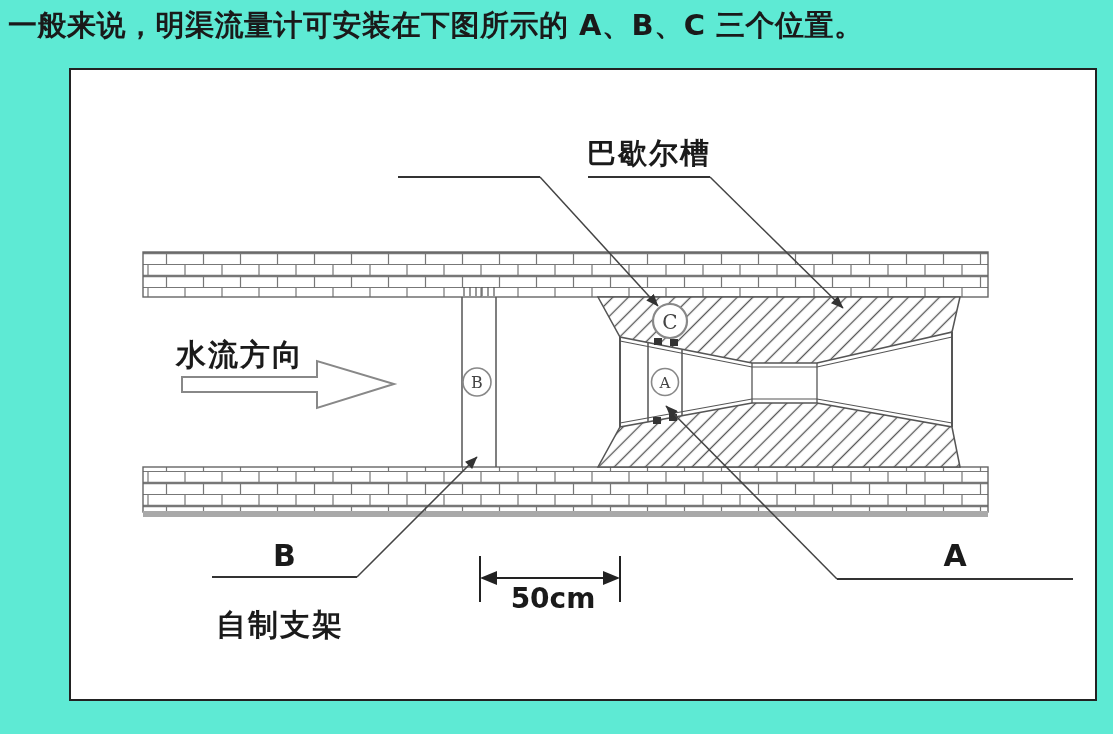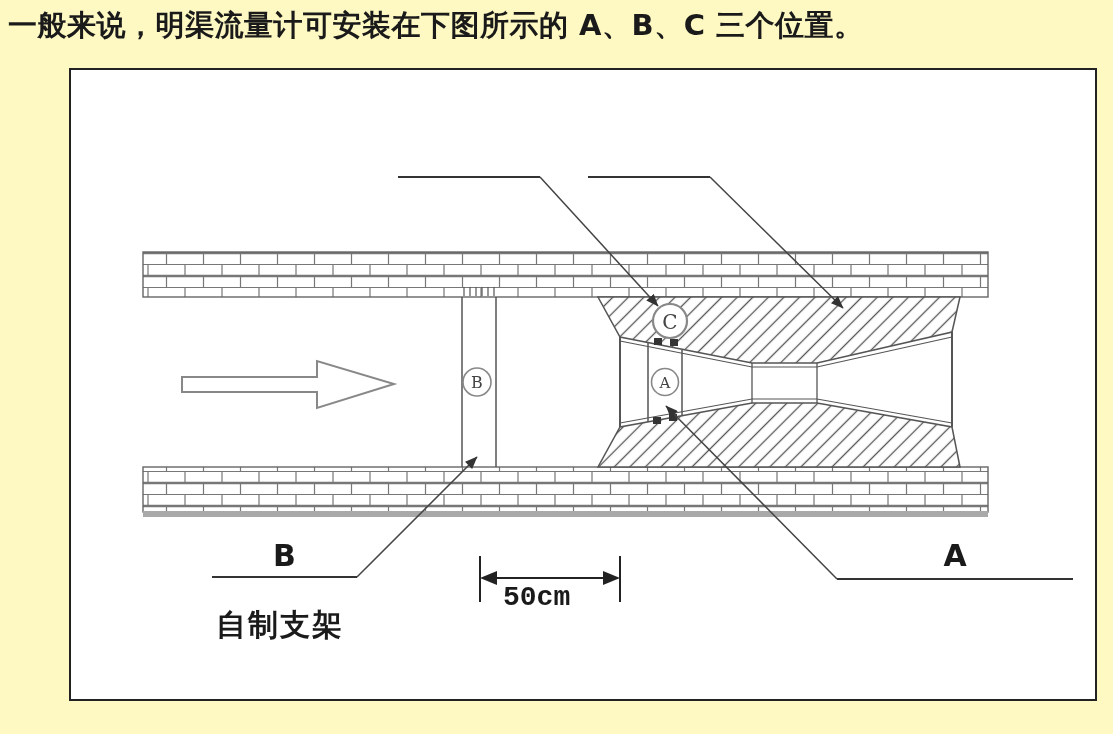--- a/index.html
+++ b/index.html
@@ -1,36 +1,36 @@
 <!DOCTYPE html>
 <html><head>
 <meta charset="utf-8">
 <style>
   html,body{margin:0;padding:0;background:#ffffff;}
   .stage{
-    position:relative;width:1113px;height:734px;background:#fef9c3;overflow:hidden;
+    position:relative;width:1113px;height:734px;background:#5eead4;overflow:hidden;
     font-family:"DejaVu Sans","Liberation Sans",sans-serif;color:#1a1a1a;
   }
   .abs{position:absolute;}
   .caption{
     left:8px;top:6px;font-size:29px;font-weight:bold;letter-spacing:0.5px;white-space:nowrap;
   }
   .frame{
     left:69px;top:68px;width:1024px;height:629px;border:2px solid #222;background:#fff;
   }
   svg.layer{left:0;top:0;width:1113px;height:734px;}
   .lbl{font-weight:bold;white-space:nowrap;}
   .lbl-c      {left:383px;top:134px;font-size:29px;letter-spacing:2px;}
   .lbl-flume  {left:587px;top:134px;font-size:29px;letter-spacing:2px;}
   .lbl-flow   {left:176px;top:335px;font-size:30px;letter-spacing:2px;}
   .lbl-bletter{left:212px;top:538px;width:145px;text-align:center;font-size:30px;}
   .lbl-bdesc  {left:216px;top:583px;font-size:30px;letter-spacing:2px;margin-top:22px;}
   .lbl-aletter{left:837px;top:538px;width:236px;text-align:center;font-size:30px;}
   .lbl-adesc  {left:815px;top:585px;font-size:30px;letter-spacing:2px;}
-  .lbl-dim    {left:503px;top:582px;width:100px;font-size:28px;font-family:Liberation Mono, monospace;}
+  .lbl-dim    {left:503px;top:582px;width:100px;text-align:center;font-size:28px;}
   .ring-letter{
     transform:translate(-50%,-50%);font-family:"DejaVu Serif","Liberation Serif",serif;
     color:#444;font-weight:normal;line-height:1;
   }
   .rl-c{left:670px;top:322px;font-size:20px;}
   .rl-a{left:665px;top:383px;font-size:15px;}
   .rl-b{left:477px;top:383px;font-size:16px;}
 </style>
 </head>
 <body>
@@ -115,20 +115,22 @@
       <path d="M620,578 L603,571 L603,585 Z" fill="#222" stroke="none"></path>
     </g>
 
     <g fill="#ffffff">
       <circle cx="670" cy="321" r="17" stroke="#888" stroke-width="2.2"></circle>
       <circle cx="665" cy="382" r="13.5" stroke="#888" stroke-width="1.6"></circle>
       <circle cx="477" cy="382" r="14" stroke="#888" stroke-width="1.6"></circle>
     </g>
   </svg>
 
+  <div class="abs lbl lbl-flume">巴歇尔槽</div>
+  <div class="abs lbl lbl-flow">水流方向</div>
   <div class="abs lbl lbl-bletter">B</div>
   <div class="abs lbl lbl-bdesc">自制支架</div>
   <div class="abs lbl lbl-aletter">A</div>
   <div class="abs lbl lbl-dim">50cm</div>
 
   <div class="abs ring-letter rl-c">C</div>
   <div class="abs ring-letter rl-a">A</div>
   <div class="abs ring-letter rl-b">B</div>
 
 </div>

